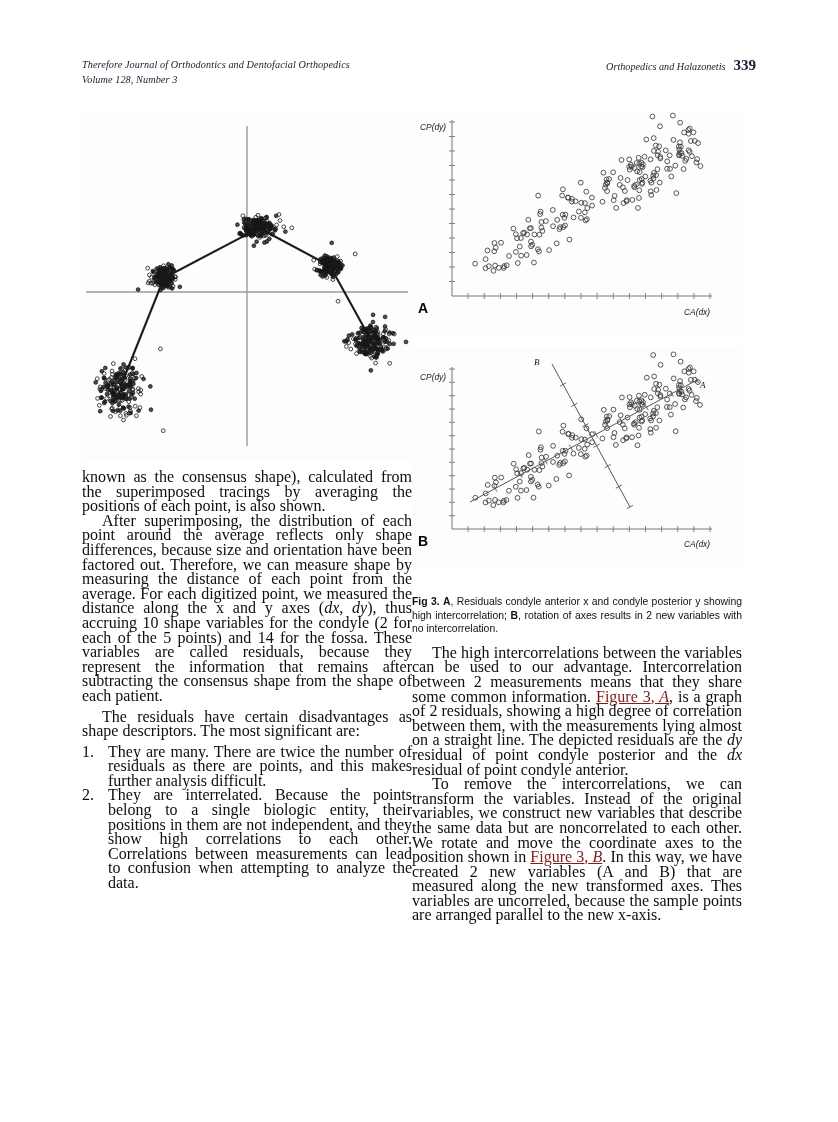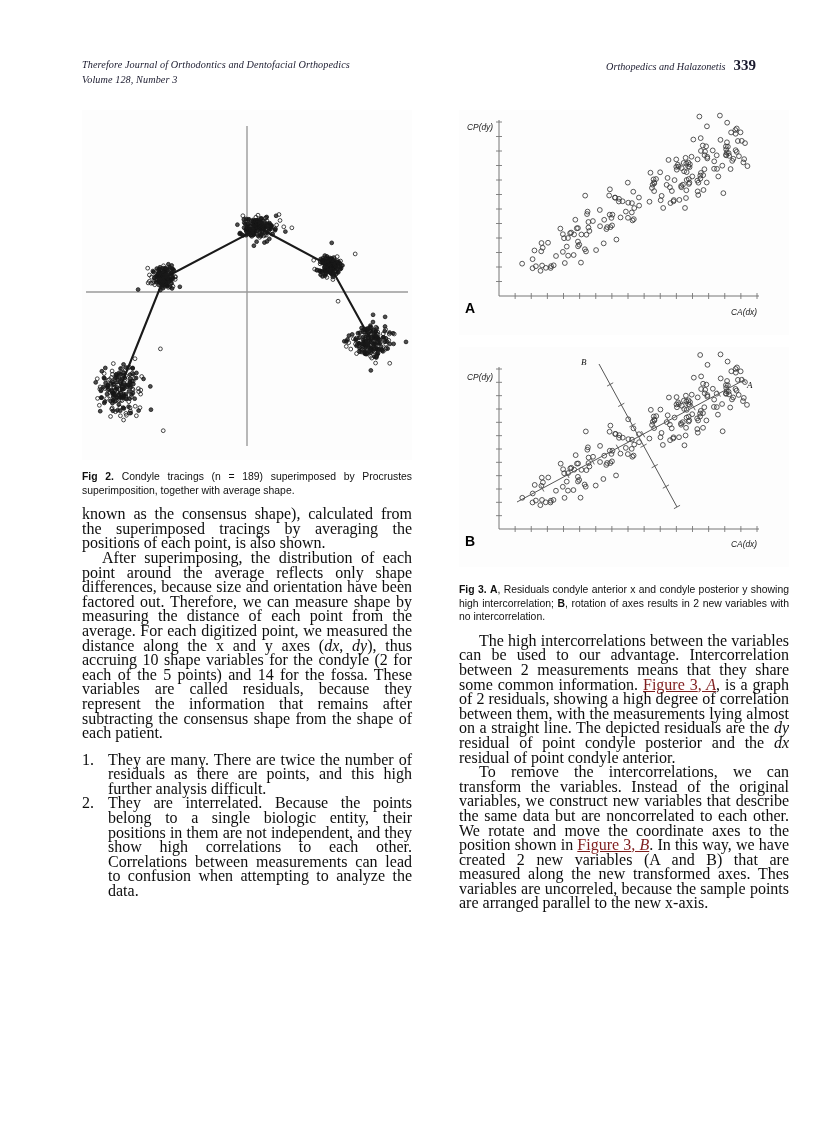--- a/index.html
+++ b/index.html
@@ -51,21 +51,21 @@
   .rh-right .authors { font-style: italic; }
   .rh-right .pageno { font-weight: bold; font-style: normal; margin-left: 8px; font-size: 15px;}
 
   
   .col {
     position: absolute;
     width: 330px;
     top: 110px;
   }
   .col-left  { left: 82px; }
-  .col-right { left: 459px; }
+  .col-right { left: 412px; }
 
   
   .figbox {
     position: relative;
     background: #fdfdfd;
     overflow: hidden;
   }
   .fig2 { width: 330px; height: 350px; }
   .fig3a { width: 330px; height: 225px; }
   .fig3b { width: 330px; height: 220px; margin-top: 12px; }
@@ -1114,36 +1114,33 @@
             <circle cx="282.05" cy="231.45" r="1.9" stroke="#191919" fill="rgba(20,20,20,0.75)" stroke-width="0.8"></circle>
             <circle cx="299.73" cy="239.50" r="1.9" stroke="#191919" fill="rgba(20,20,20,0.75)" stroke-width="0.8"></circle>
             <circle cx="275.19" cy="234.55" r="1.9" stroke="#191919" fill="none" stroke-width="0.8"></circle>
             <circle cx="276.90" cy="233.06" r="1.9" stroke="#191919" fill="rgba(20,20,20,0.75)" stroke-width="0.8"></circle>
             <circle cx="281.72" cy="240.54" r="1.9" stroke="#191919" fill="none" stroke-width="0.8"></circle>
             <circle cx="283.53" cy="226.86" r="1.9" stroke="#191919" fill="rgba(20,20,20,0.75)" stroke-width="0.8"></circle>
           </g>
       </svg>
     </div>
 
-    <div class="caption">
-      <span class="figlbl">Fig 2.</span>
-      <span>Condyle tracings (n = 189) superimposed by Procrustes superimposition, together with average shape.</span>
-    </div>
 
     <div class="gap"></div>
 
     <div class="body-text">
       <p class="noindent">known as the consensus shape), calculated from the superimposed tracings by averaging the positions of each point, is also shown.</p>
       <p class="indent"><span>After superimposing, the distribution of each point around the average reflects only shape differences, because size and orientation have been factored out. Therefore, we can measure shape by measuring the distance of each point from the average. For each digitized point, we measured the distance along the x and y axes (</span><em>dx</em><span>, </span><em>dy</em><span>), thus accruing 10 shape variables for the condyle (2 for each of the 5 points) and 14 for the fossa. These variables are called residuals, because they represent the information that remains after subtracting the consensus shape from the shape of each patient.</span></p>
       <div class="gap-sm"></div>
+      <p class="indent">The residuals have certain disadvantages as shape descriptors. The most significant are:</p>
       <div class="gap-sm"></div>
       <ul class="numlist">
         <li>
           <span class="num">1.</span>
-          <span>They are many. There are twice the number of residuals as there are points, and this high further analysis difficult.</span>
+          <span>They are many. There are twice the number of residuals as there are points, and this makes further analysis difficult.</span>
         </li>
         <li>
           <span class="num">2.</span>
           <span>They are interrelated. Because the points belong to a single biologic entity, their positions in them are not independent, and they show high correlations to each other. Correlations between measurements can lead to confusion when attempting to analyze the data.</span>
         </li>
       </ul>
       <div class="gap-sm"></div>
     </div>
   </div>
 
@@ -1636,21 +1633,21 @@
             <line x1="221.07263450520034" y1="158.32401754261798" x2="214.92736549479966" y2="161.67598245738202" stroke="#555" stroke-width="0.9"></line>
           </g>
       </svg>
       <div class="axis-label" style="left:8px; top:25px;">CP(dy)</div>
       <div class="axis-label" style="left:272px; top:192px;">CA(dx)</div>
       <div class="ax-letter" style="left:122px; top:10px;">B</div>
       <div class="ax-letter" style="left:288px; top:33px;">A</div>
       <div class="panel-letter" style="left:6px; top:186px;">B</div>
     </div>
 
-    <div class="caption" style="margin-top:16px;">
+    <div class="caption" style="margin-top:28px;">
       <span class="figlbl">Fig 3.</span>
       <b>A</b><span>, Residuals condyle anterior x and condyle posterior y showing high intercorrelation; </span><b>B</b><span>, rotation of axes results in 2 new variables with no intercorrelation.</span>
     </div>
 
     <div class="gap"></div>
 
 
     <div class="body-text">
       <p class="indent"><span>The high intercorrelations between the variables can be used to our advantage. Intercorrelation between 2 measurements means that they share some common information. </span><a class="lnk" href="#"><span>Figure 3</span><em>, A</em></a><span>, is a graph of 2 residuals, showing a high degree of correlation between them, with the measurements lying almost on a straight line. The depicted residuals are the </span><em>dy</em><span> residual of point condyle posterior and the </span><em>dx</em><span> residual of point condyle anterior.</span></p>
       <p class="indent"><span>To remove the intercorrelations, we can transform the variables. Instead of the original variables, we construct new variables that describe the same data but are noncorrelated to each other. We rotate and move the coordinate axes to the position shown in </span><a class="lnk" href="#"><span>Figure 3</span><em>, B</em></a><span>. In this way, we have created 2 new variables (A and B) that are measured along the new transformed axes. Thes variables are uncorreled, because the sample points are arranged parallel to the new x-axis.</span></p>

